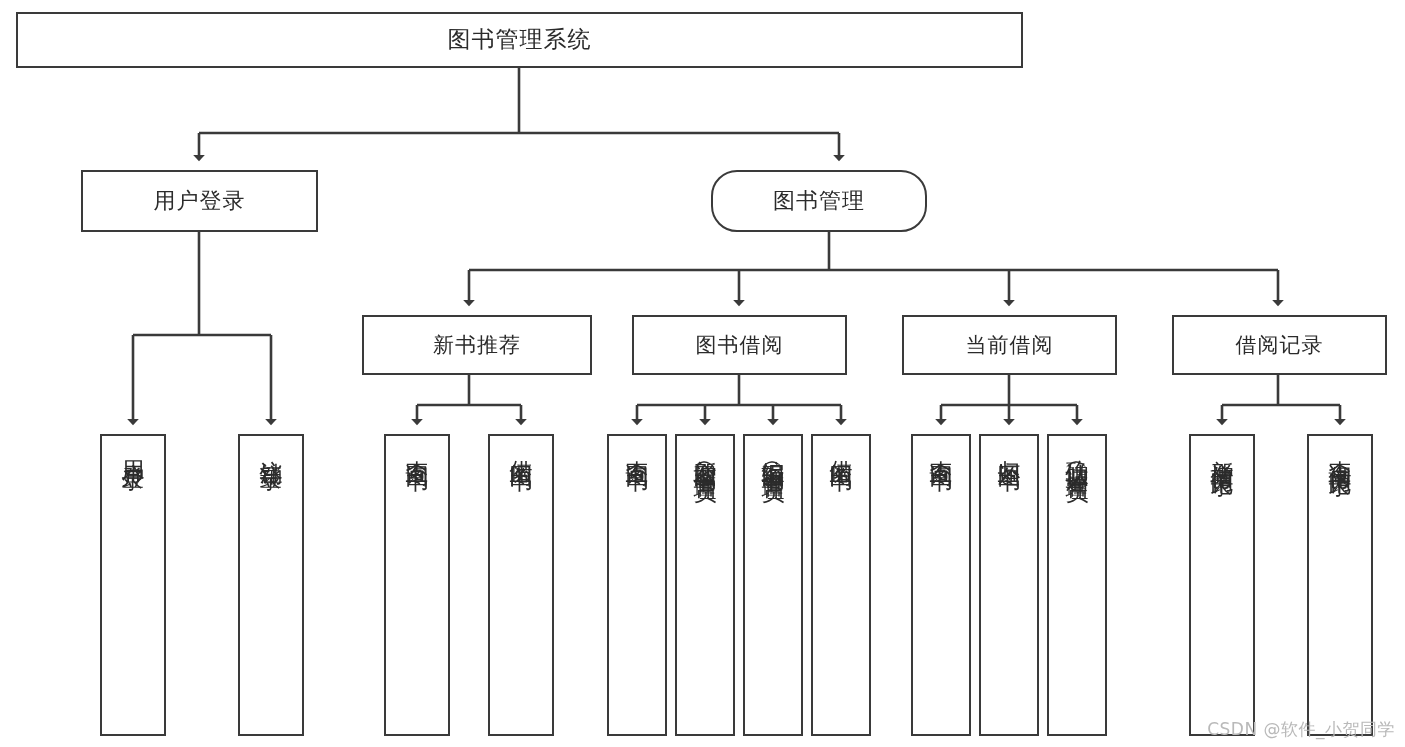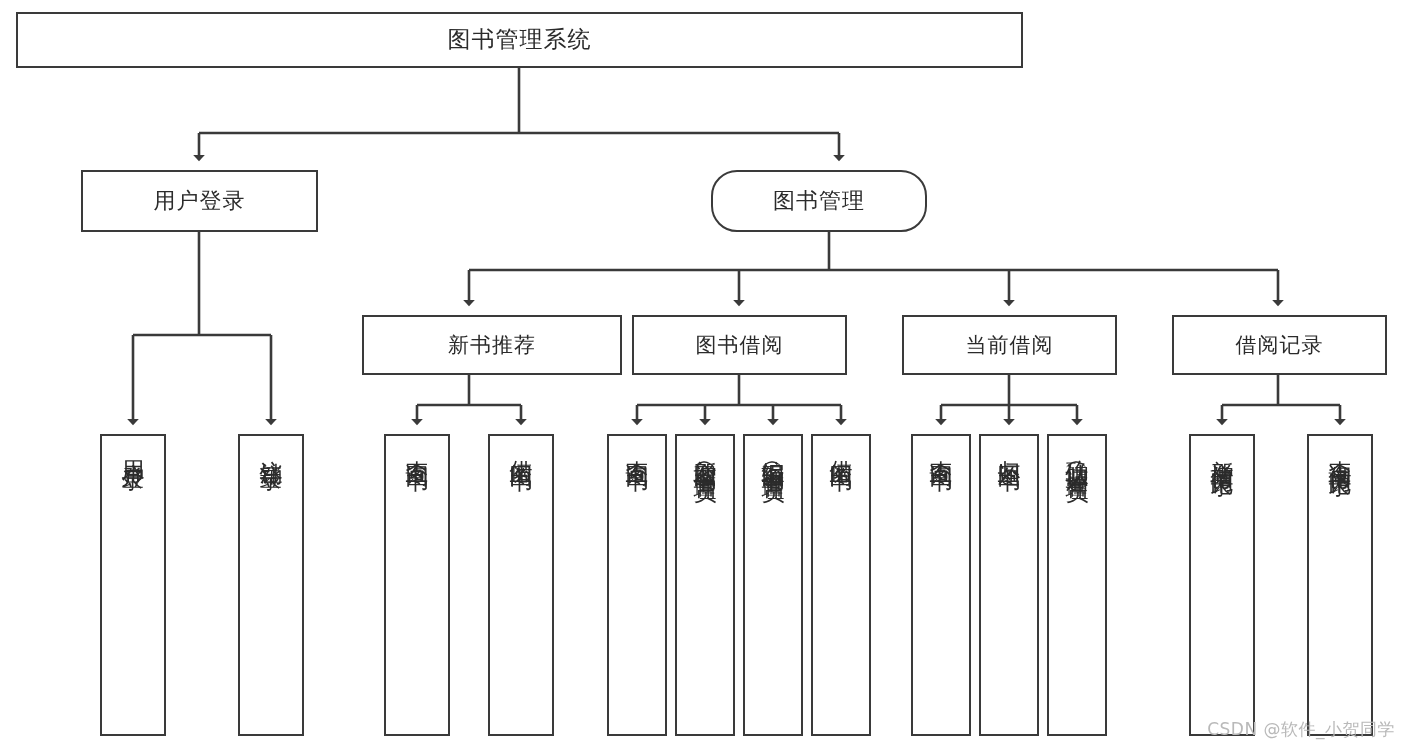--- a/index.html
+++ b/index.html
@@ -124,21 +124,21 @@
     <span class="label">图书管理系统</span>
   </div>
 
   <div class="node level1" style="left:81px; top:170px; width:237px; height:62px;">
     <span class="label">用户登录</span>
   </div>
   <div class="node level1" style="left:711px; top:170px; width:216px; height:62px;border-radius:26px;">
     <span class="label">图书管理</span>
   </div>
 
-  <div class="node level2" style="left:362px; top:315px; width:260px; height:60px;">
+  <div class="node level2" style="left:362px; top:315px; width:230px; height:60px;">
     <span class="label">新书推荐</span>
   </div>
   <div class="node level2" style="left:902px; top:315px; width:215px; height:60px;">
     <span class="label">当前借阅</span>
   </div>
   <div class="node level2" style="left:632px; top:315px; width:215px; height:60px;">
     <span class="label">图书借阅</span>
   </div>
   <div class="node level2" style="left:1172px; top:315px; width:215px; height:60px;justify-content:center;">
     <span class="label">借阅记录</span>

